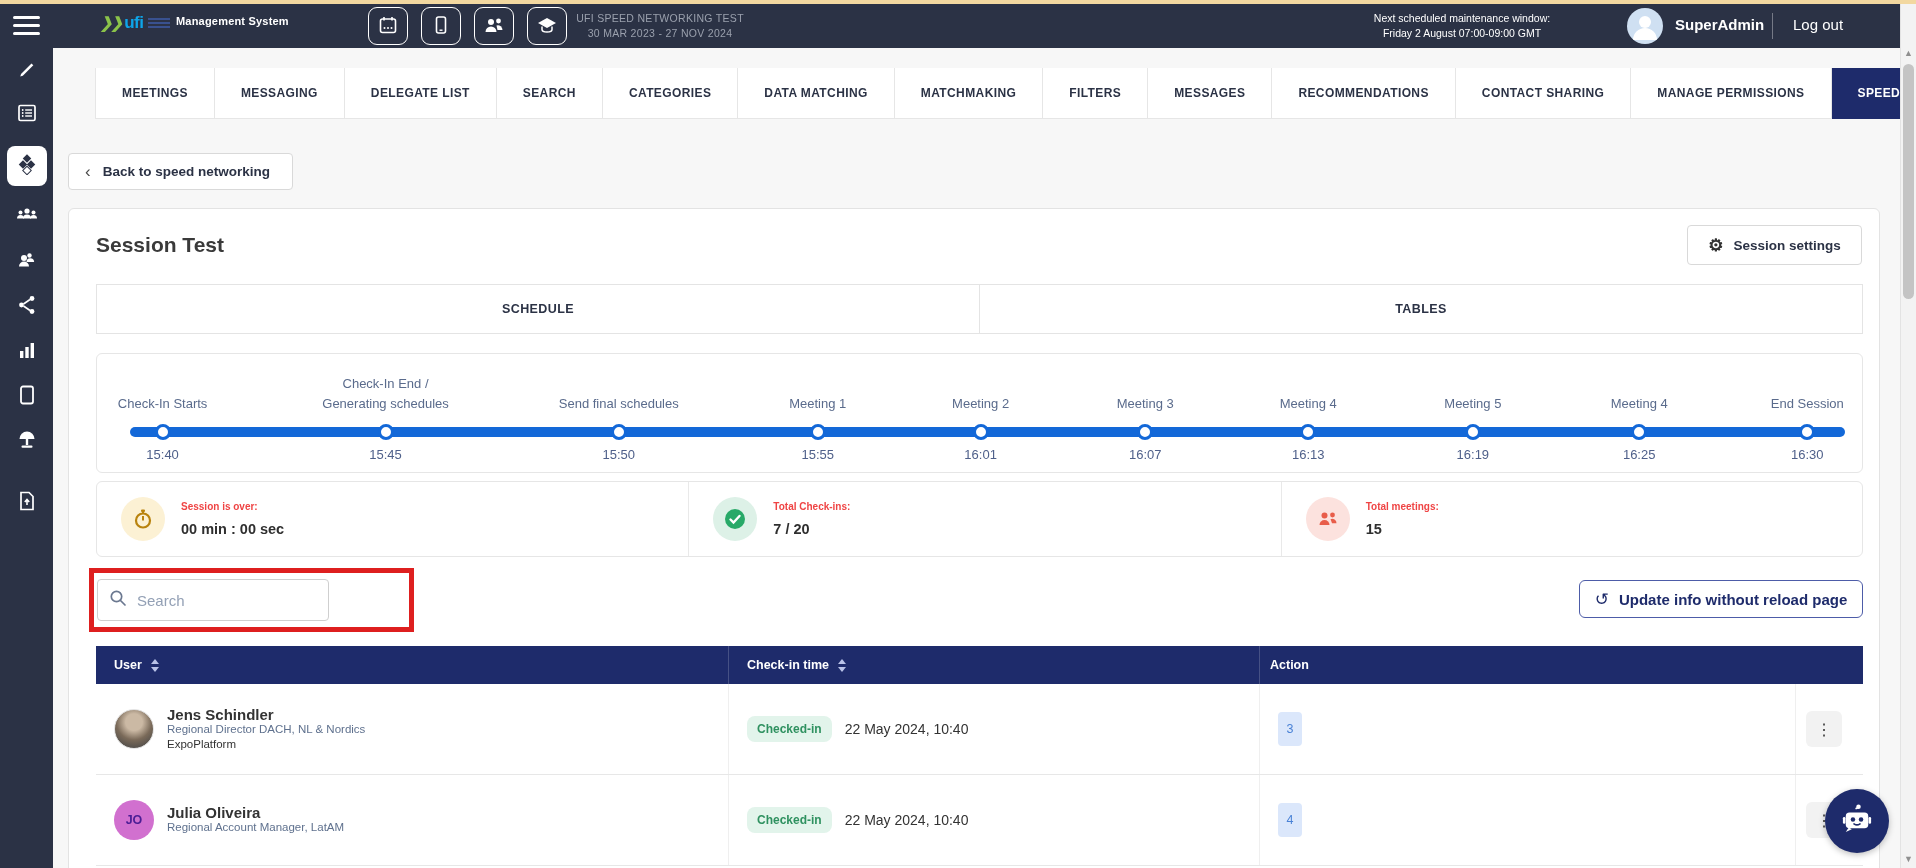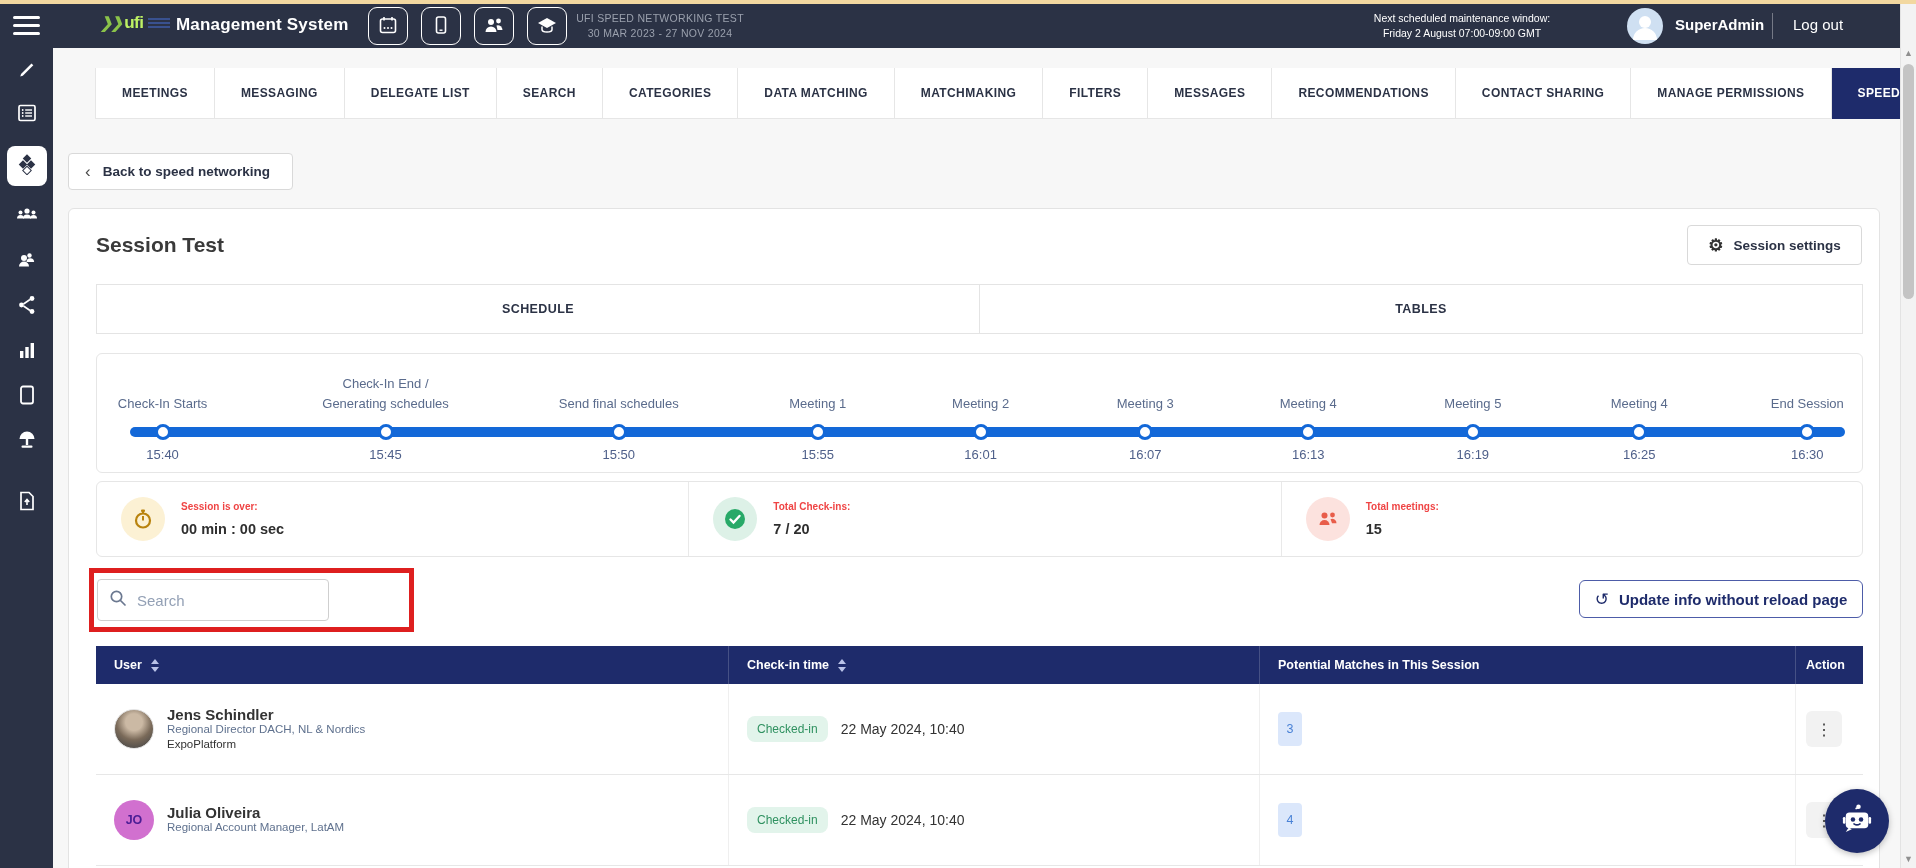--- a/index.html
+++ b/index.html
@@ -6,24 +6,24 @@
   html,body { width:1916px; height:868px; overflow:hidden; }
   body { font-family:"Liberation Sans", sans-serif; background:#f7f7f7; position:relative; color:#2f2f2f; }
 
   
   .top-strip { position:absolute; left:0; top:0; width:1916px; height:4px; background:#f2d8a0; z-index:40; }
 
   
   .topbar { position:absolute; left:0; top:4px; width:1900px; height:44px; background:#2b3245; z-index:30; }
   .logo { position:absolute; left:100px; top:9px; display:flex; align-items:center; gap:3px; }
   .logo-swoosh { color:#8bc34a; font-weight:bold; font-style:italic; font-size:15px; letter-spacing:-2px; }
-  .logo-text { color:#bef264; font-weight:bold; font-size:17px; letter-spacing:-0.5px;text-align:right; }
+  .logo-text { color:#0ea5e9; font-weight:bold; font-size:17px; letter-spacing:-0.5px;text-align:right; }
   .logo-bars { display:flex; flex-direction:column; gap:2px; margin-left:2px; }
   .logo-bars span { width:22px; height:2px; background:#39518f; }
-  .app-title { position:absolute; left:176px; top:11px; color:#fff; font-size:17px; font-weight:bold; letter-spacing:0.2px; }
+  .app-title { position:absolute; left:176px; top:11px; color:#fff; font-size:11px; font-weight:bold; letter-spacing:0.2px; }
   .tb-icons { position:absolute; left:368px; top:3px; display:flex; gap:13px; }
   .tb-icon-btn { width:40px; height:38px; border:1.6px solid #fff; border-radius:9px; display:flex; align-items:center; justify-content:center; cursor:pointer; background:transparent; }
   .event-info { position:absolute; left:565px; top:7px; width:190px; text-align:center; color:#9aa0ad; font-size:10.5px; line-height:15px; letter-spacing:0.3px; }
   .maintenance { position:absolute; right:303px; top:7px; width:270px; text-align:center; color:#fff; font-size:10.5px; line-height:15px; }
   .tb-avatar { position:absolute; left:1627px; top:4px; width:36px; height:36px; border-radius:50%; background:#cfe0f2; overflow:hidden; display:flex; align-items:center; justify-content:center; }
   .tb-user { position:absolute; left:1675px; top:12px; color:#fff; font-size:15px; font-weight:bold; }
   .tb-divider { position:absolute; left:1772px; top:9px; width:1px; height:26px; background:rgba(255,255,255,0.35); }
   .tb-logout { position:absolute; left:1793px; top:12px; color:#fff; font-size:15px; cursor:pointer; background:none; border:none; font-family:inherit; }
 
   
@@ -102,21 +102,21 @@
   .t-row { display:flex; height:91px; background:#fff; border-bottom:1px solid #e7e7e7; }
   .t-row .t-cell { display:flex; align-items:center; }
   .t-row .t-cell + .t-cell { border-left:1px solid #efefef; }
   .user-cell { gap:13px; }
   .avatar { width:40px; height:40px; border-radius:50%; flex:0 0 40px; display:flex; align-items:center; justify-content:center; }
   .avatar.photo { background:radial-gradient(circle at 50% 32%, #cbb9a4 0 26%, #7a6a59 55%, #474747 90%); border:1px solid #e3e3e3; }
   .avatar.initials { background:#d170cf; color:#4c1d95; font-size:12.5px; font-weight:bold; }
   .u-name { font-size:15px; font-weight:bold; color:#333; line-height:15px; }
   .u-role { font-size:11.5px; color:#5f718e; line-height:15px; }
   .u-company { font-size:11.5px; color:#333; line-height:15px; }
-  .checkin-badge { background:#e2f4eb; color:#2f9160; font-size:12px; padding:6px 10px; border-radius:8px; }
+  .checkin-badge { background:#e2f4eb; color:#2f9160; font-size:12px; padding:6px 10px; border-radius:8px;font-weight:bold; }
   .checkin-time { font-size:14px; color:#333; margin-left:13px; }
   .match-badge { width:24px; height:34px; background:#dbe7fb; color:#4a82d6; font-size:12.5px; border-radius:4px; display:flex; align-items:center; justify-content:center; }
   .kebab-btn { width:36px; height:36px; background:#f2f2f2; border:none; border-radius:6px; font-size:16px; color:#3a3a3a; cursor:pointer; display:flex; align-items:center; justify-content:center; }
 
   
   .robot-fab { position:absolute; left:1825px; top:789px; width:64px; height:64px; border-radius:50%; background:#1e2b6b; display:flex; align-items:center; justify-content:center; z-index:20; cursor:pointer; border:none; box-shadow:0 2px 6px rgba(0,0,0,0.25); }
 
   
   .scrollbar { position:absolute; right:0; top:4px; bottom:0; width:16px; background:#f3f3f3; border-left:1px solid #e3e3e3; z-index:35; }
   .sb-arrow { position:absolute; left:0; width:15px; text-align:center; color:#8f8f8f; font-size:9px; cursor:pointer; }
@@ -448,23 +448,20 @@
             <i class="down"></i>
           </span>
       </div>
       <div class="t-cell c-time">
         <span>Check-in time</span>
         <span class="sort">
             <i class="up"></i>
             <i class="down"></i>
           </span>
       </div>
-      <div class="t-cell c-match">
-        <span>Potential Matches in This Session</span>
-      </div>
       <div class="t-cell c-action">
         <span>Action</span>
       </div>
     </div>
 
     <div class="t-row">
       <div class="t-cell c-user user-cell">
         <div class="avatar photo"></div>
         <div>
           <div class="u-name">Jens Schindler</div>

